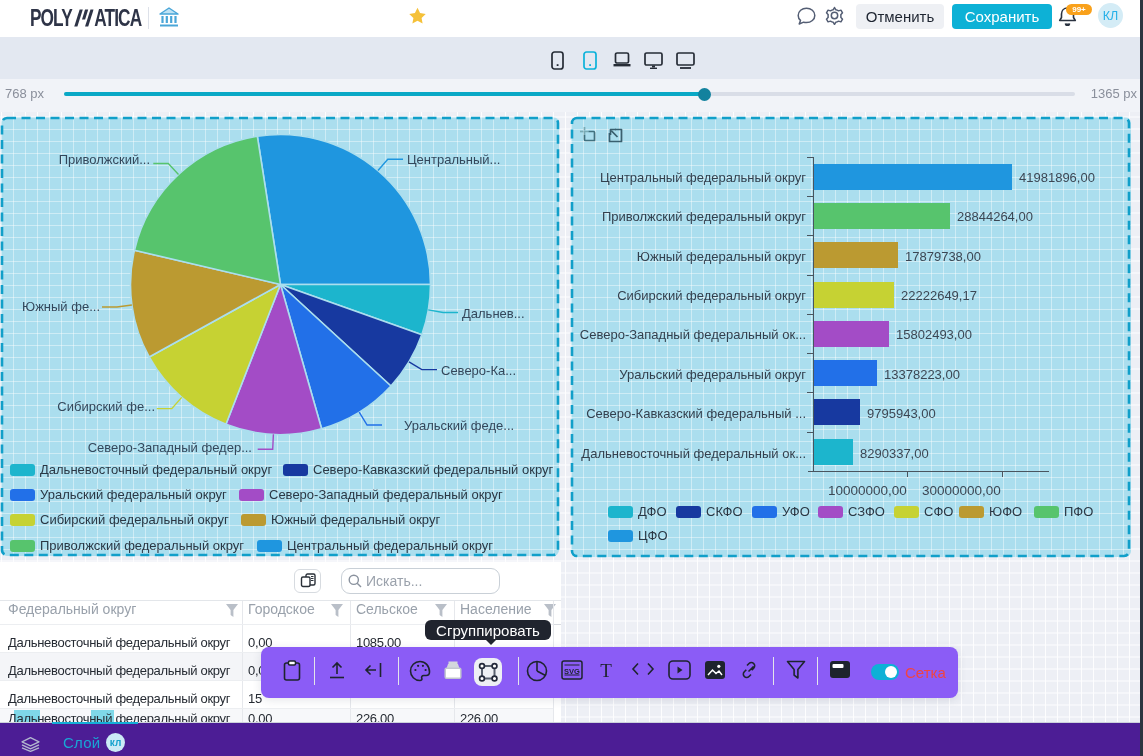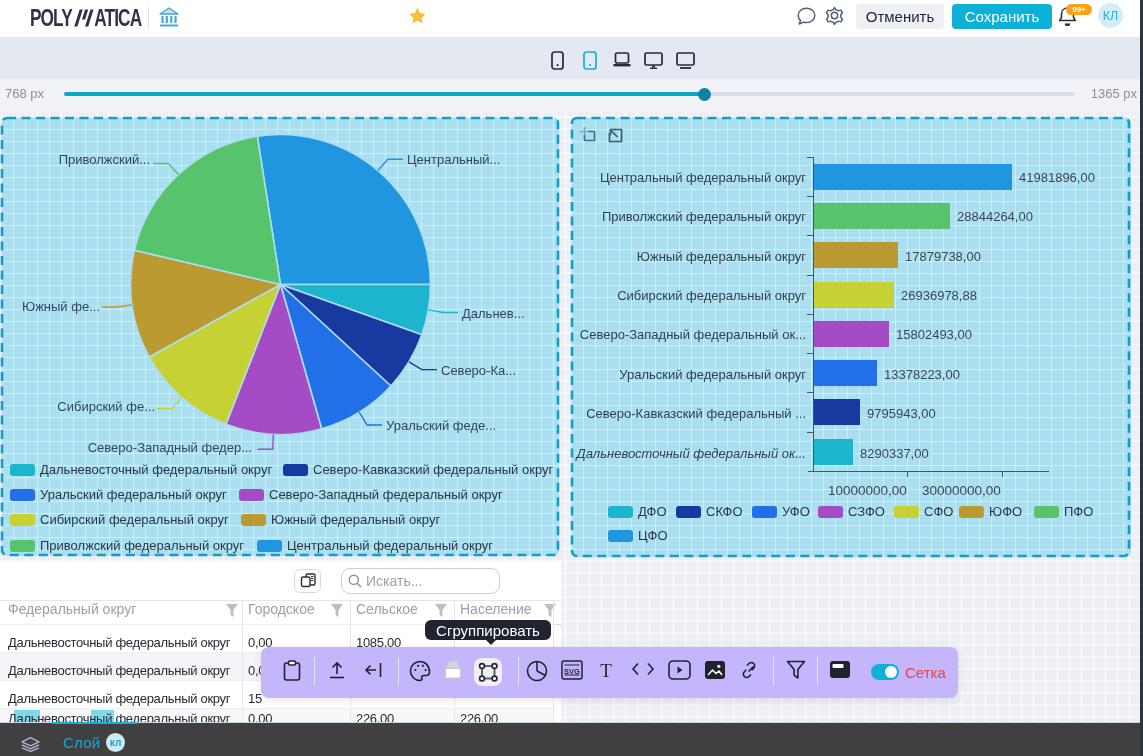--- a/index.html
+++ b/index.html
@@ -53,32 +53,32 @@
 .val { position:absolute; font-size:13px; color:#3c4754; white-space:nowrap; }
 
 
 #table { position:absolute; left:0; top:562px; width:561px; height:160px; background:#fff; z-index:5; }
 #table .hcell { position:absolute; top:39px; height:24px; font-size:14px; color:#99a1ab; }
 #table .cell { position:absolute; font-size:13px; color:#262b33; white-space:nowrap; letter-spacing:-0.3px; }
 .vline { position:absolute; width:1px; background:#e6e8ec; }
 .filt { position:absolute; }
 
 
-#toolbar { position:absolute; left:261px; top:647px; width:697px; height:51px; background:#c4b5fd; border-radius:8px; box-shadow:0 2px 10px rgba(40,50,70,0.12); z-index:20; }
+#toolbar { position:absolute; left:261px; top:647px; width:697px; height:51px; background:#8b5cf6; border-radius:8px; box-shadow:0 2px 10px rgba(40,50,70,0.12); z-index:20; }
 #toolbar svg { position:absolute; top:13px; }
 .tsep { position:absolute; top:10px; width:1px; height:28px; background:#e3e5ea; }
 #tooltip { position:absolute; left:425px; top:620px; width:126px; height:20px; background:#20242e; border-radius:6px; color:#fff; font-size:15px; display:flex; align-items:center; justify-content:center; z-index:21; }
 #tooltip:after { content:""; position:absolute; left:61px; bottom:-5px; border-left:5px solid transparent; border-right:5px solid transparent; border-top:5px solid #20242e; }
 
 #toggle { position:absolute; left:871px; top:664px; width:28px; height:16px; border-radius:8px; background:#0db1d6; z-index:21; }
 #toggle:after { content:""; position:absolute; right:2px; top:2px; width:12px; height:12px; border-radius:50%; background:#fff; }
 #lbl-grid { position:absolute; left:905px; top:664px; font-size:15px; color:#ef4444; z-index:21; }
 
 
-#bottombar { position:absolute; left:0; top:722px; width:1143px; height:34px; background:#404040; border-top:1px solid #ccd1dc; z-index:28; }
+#bottombar { position:absolute; left:0; top:722px; width:1143px; height:34px; background:#4c1d95; border-top:1px solid #ccd1dc; z-index:28; }
 #lbl-layer { position:absolute; left:63px; top:11px; font-size:15px; font-weight:normal; color:#18a7d6; letter-spacing:0.2px; }
 #kl { position:absolute; left:106px; top:10px; width:19px; height:19px; border-radius:50%; background:#cceaf6; color:#16a2ce; font-size:10px; font-weight:bold; display:flex; align-items:center; justify-content:center; }
 
 #rightedge { position:absolute; right:0; top:0; width:3px; height:756px; background:#2b3540; z-index:40; }
 </style>
 </head>
 <body>
 <div id="canvas"></div>
 <div id="grid"></div>
 <div id="slider-lbl-l">768 px</div>
@@ -113,21 +113,21 @@
   <polyline points="359.2,412.2 367.1,425.0 382,425.0" stroke="#2270e8"></polyline>
   <polyline points="273.4,434.3 272.7,449.3 257.7,449.3" stroke="#a34cc6"></polyline>
   <polyline points="181.7,397.4 171.8,408.6 156.8,408.6" stroke="#c6d233"></polyline>
   <polyline points="131.9,305.0 117.0,307.0 102.0,307.0" stroke="#bb9a31"></polyline>
   <polyline points="178.5,174.5 168.3,163.5 153.3,163.5" stroke="#57c46d"></polyline>
   </g>
 </svg>
 <div class="plbl" style="left:407px;top:152px;">Центральный...</div>
 <div class="plbl" style="left:462px;top:306px;">Дальнев...</div>
 <div class="plbl" style="left:441px;top:363px;">Северо-Ка...</div>
-<div class="plbl" style="left:386px;top:418px;">Уральский феде...</div>
+<div class="plbl" style="left:404px;top:418px;">Уральский феде...</div>
 <div class="plbl" style="right:891px;top:440px;">Северо-Западный федер...</div>
 <div class="plbl" style="right:988px;top:399px;">Сибирский фе...</div>
 <div class="plbl" style="right:1043px;top:299px;">Южный фе...</div>
 <div class="plbl" style="right:993px;top:152px;">Приволжский...</div>
 
 <div class="lg" style="left:10px;top:462px;"><span class="sq" style="background:#1cb5cd"></span>Дальневосточный федеральный округ</div>
 <div class="lg" style="left:283px;top:462px;"><span class="sq" style="background:#1739a0"></span>Северо-Кавказский федеральный округ</div>
 <div class="lg" style="left:10px;top:487px;"><span class="sq" style="background:#2270e8"></span>Уральский федеральный округ</div>
 <div class="lg" style="left:239px;top:487px;"><span class="sq" style="background:#a34cc6"></span>Северо-Западный федеральный округ</div>
 <div class="lg" style="left:10px;top:512px;"><span class="sq" style="background:#c6d233"></span>Сибирский федеральный округ</div>
@@ -162,25 +162,25 @@
   <rect x="814" y="439" width="39" height="26" fill="#1cb5cd"></rect>
   </g>
 </svg>
 <div class="cat" style="right:337px;top:170px;">Центральный федеральный округ</div>
 <div class="cat" style="right:337px;top:209px;">Приволжский федеральный округ</div>
 <div class="cat" style="right:337px;top:249px;">Южный федеральный округ</div>
 <div class="cat" style="right:337px;top:288px;">Сибирский федеральный округ</div>
 <div class="cat" style="right:337px;top:327px;">Северо-Западный федеральный ок...</div>
 <div class="cat" style="right:337px;top:367px;">Уральский федеральный округ</div>
 <div class="cat" style="right:337px;top:406px;">Северо-Кавказский федеральный ...</div>
-<div class="cat" style="right:337px;top:446px;font-style:italic;">Дальневосточный федеральный ок...</div>
+<div class="cat" style="right:337px;top:446px;">Дальневосточный федеральный ок...</div>
 <div class="val" style="left:1019px;top:170px;">41981896,00</div>
 <div class="val" style="left:957px;top:209px;">28844264,00</div>
 <div class="val" style="left:905px;top:249px;">17879738,00</div>
-<div class="val" style="left:901px;top:288px;">26936978,88</div>
+<div class="val" style="left:901px;top:288px;">22222649,17</div>
 <div class="val" style="left:896px;top:327px;">15802493,00</div>
 <div class="val" style="left:884px;top:367px;">13378223,00</div>
 <div class="val" style="left:867px;top:406px;">9795943,00</div>
 <div class="val" style="left:860px;top:446px;">8290337,00</div>
 <div class="val" style="left:828px;top:483px;font-size:13.5px;">10000000,00</div>
 <div class="val" style="left:922px;top:483px;font-size:13.5px;">30000000,00</div>
 
 <div class="lg" style="left:608px;top:504px;"><span class="sq" style="background:#1cb5cd"></span>ДФО</div>
 <div class="lg" style="left:676px;top:504px;"><span class="sq" style="background:#1739a0"></span>СКФО</div>
 <div class="lg" style="left:752px;top:504px;"><span class="sq" style="background:#2270e8"></span>УФО</div>

